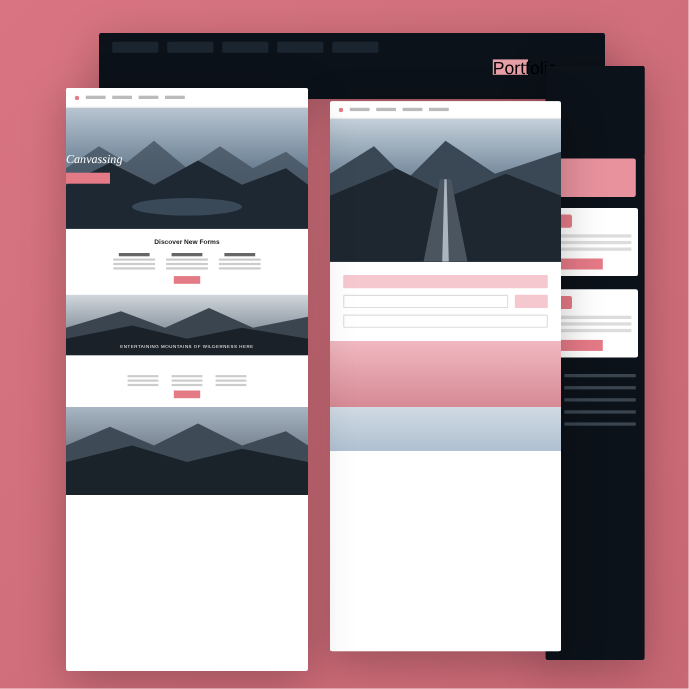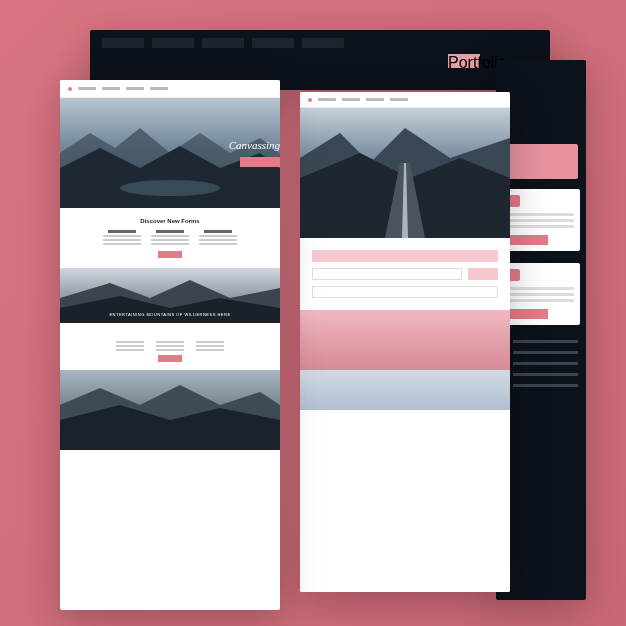--- a/index.html
+++ b/index.html
@@ -47,21 +47,21 @@
 .nav-strip {
   height: 18px; background: #fff; border-bottom: 1px solid #eee;
   display: flex; align-items: center; padding: 0 8px; gap: 6px;
 }
 .nav-strip .dot { width: 4px; height: 4px; background: #e57a87; border-radius: 50%; }
 .nav-strip .link { width: 18px; height: 3px; background: #bbb; }
 
 .hero {
   height: 110px; position: relative;
   background: linear-gradient(180deg, #b8c5d1 0%, #7a8ea0 40%, #2e3a47 100%);
-  display: flex; flex-direction: column; align-items: flex-end; justify-content: center;
+  display: flex; flex-direction: column; align-items: flex-start; justify-content: center;
 }
 .mountains {
   position: absolute; inset: 0;
 }
 .mountains svg { width: 100%; height: 100%; display: block; }
 .hero-title {
   position: relative; color: #fff; font-size: 11px; font-style: italic;
   font-family: Georgia, serif; z-index: 2;
 }
 .hero-cta {

